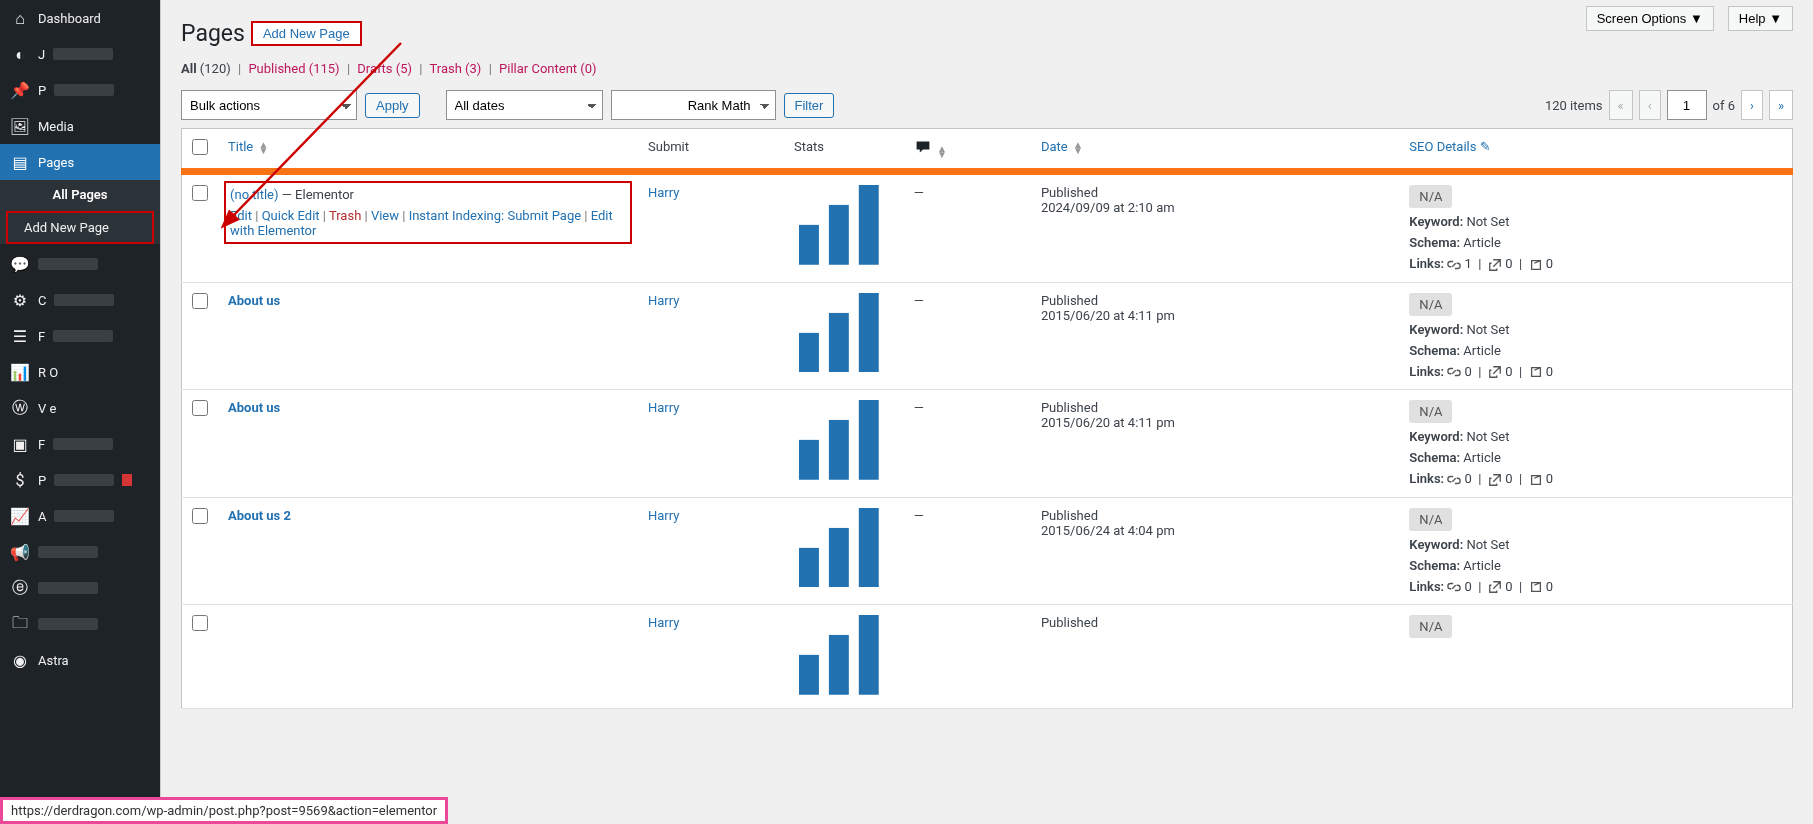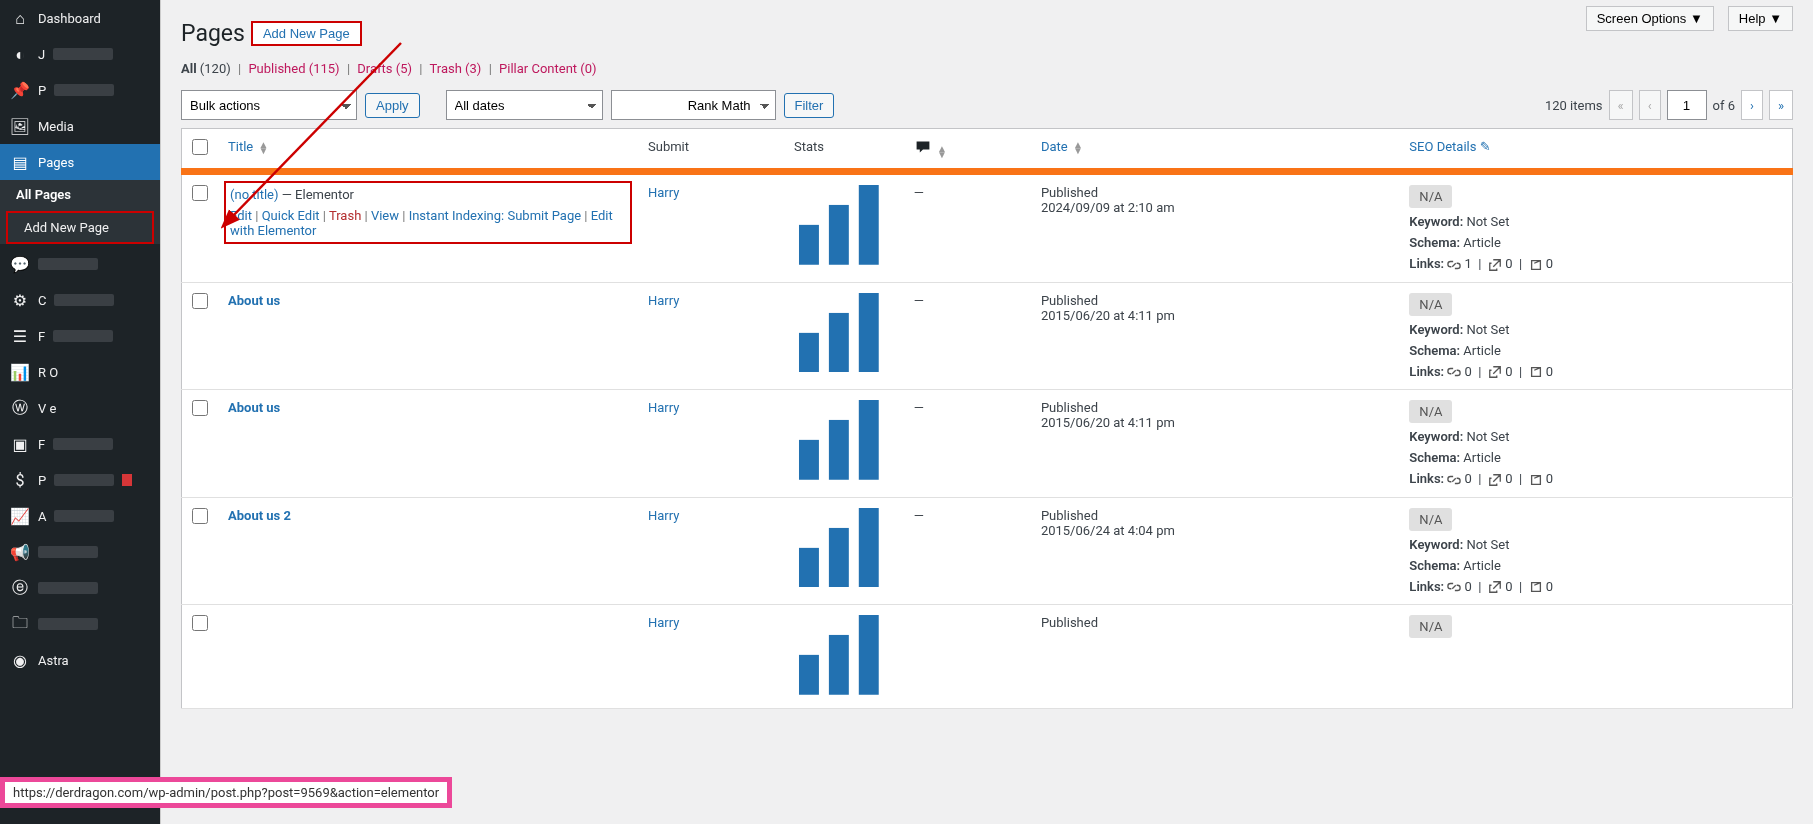--- a/index.html
+++ b/index.html
@@ -5,21 +5,21 @@
 * { box-sizing: border-box; margin: 0; padding: 0; }
 body { font-family: -apple-system, BlinkMacSystemFont, "Segoe UI", Roboto, sans-serif; font-size: 13px; color: #3c434a; background: #f0f0f1; }
 .wrap { display: flex; min-height: 100vh; }
 
 
 .sidebar { width: 160px; background: #1d2327; color: #f0f0f1; flex-shrink: 0; }
 .menu-item { display: flex; align-items: center; padding: 8px 10px; color: #f0f0f1; cursor: pointer; gap: 8px; }
 .menu-item.active { background: #2271b1; color: #fff; }
 .submenu { background: #2c3338; }
 .submenu .sub-item { padding: 7px 16px; color: #f0f0f1; cursor: pointer; font-size: 13px; }
-.submenu .sub-item.current { color: #fff; font-weight: 600; }
+.submenu .sub-item.current { color: #fff; font-weight: 600; text-align: center; }
 .submenu .sub-item.highlighted { border: 2px solid #c00; margin: 2px 6px; }
 .dashicon { width: 20px; height: 20px; display: inline-flex; align-items: center; justify-content: center; font-size: 16px; }
 .obscured { background: #3a3f44; color: transparent; width: 60px; height: 12px; border-radius:2px; }
 
 
 .main { flex: 1; padding: 10px 20px 0 20px; position: relative; background: #f0f0f1; border-left:1px solid #ccc; }
 .top-btns { position: absolute; top: 6px; right: 20px; display: flex; gap: 14px; }
 .btn-outline { background: #f6f7f7; border: 1px solid #c3c4c7; padding: 4px 10px; font-size: 13px; cursor: pointer; }
 .page-header { display: flex; align-items: center; gap: 6px; margin: 10px 0 14px; }
 .page-title { font-size: 23px; font-weight: 400; color: #1d2327; }
@@ -51,21 +51,21 @@
 .link.danger { color: #b32d2e; }
 .row-actions { font-size: 13px; color: #777; }
 .na-badge { background: #e0e0e0; color: #555; padding: 4px 10px; border-radius: 3px; display:inline-block; }
 .seo-line { margin-top: 6px; font-size: 13px; }
 .seo-line b { font-weight:600; }
 .links-icons svg { width:14px; height:14px; vertical-align:middle; fill:#555; }
 .sort-arrows { font-size: 10px; color: #999; line-height: 6px; display:inline-block; vertical-align:middle; margin-left:2px;}
 .comment-icon { width:18px; height:16px; }
 .pencil { color:#2271b1; }
 .annotation-arrow { position:absolute; left:60px; top:38px; pointer-events:none; }
-.status-bar { position: fixed; bottom: 16px; left: 0; background: #fff; border: 5px solid #ec4899; padding: 3px 8px; font-size: 13px; color: #333; }
+.status-bar { position: fixed; bottom: 0; left: 0; background: #fff; border: 3px solid #ec4899; padding: 3px 8px; font-size: 13px; color: #333; }
 .row-box { border: 2px solid #c00; padding: 4px; margin: -4px; }
 input[type=checkbox]{ width:16px; height:16px; }
 </style>
 </head>
 <body>
 
 <div class="wrap">
   <div class="sidebar">
     <div class="menu-item">
         <span class="dashicon">⌂</span>

